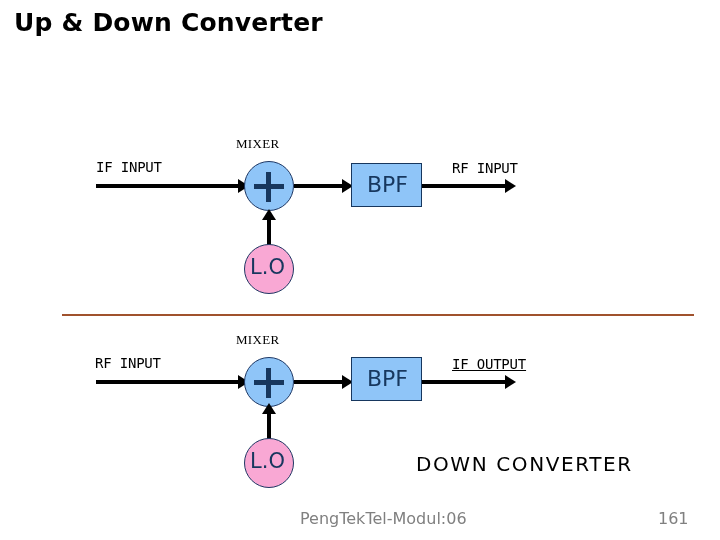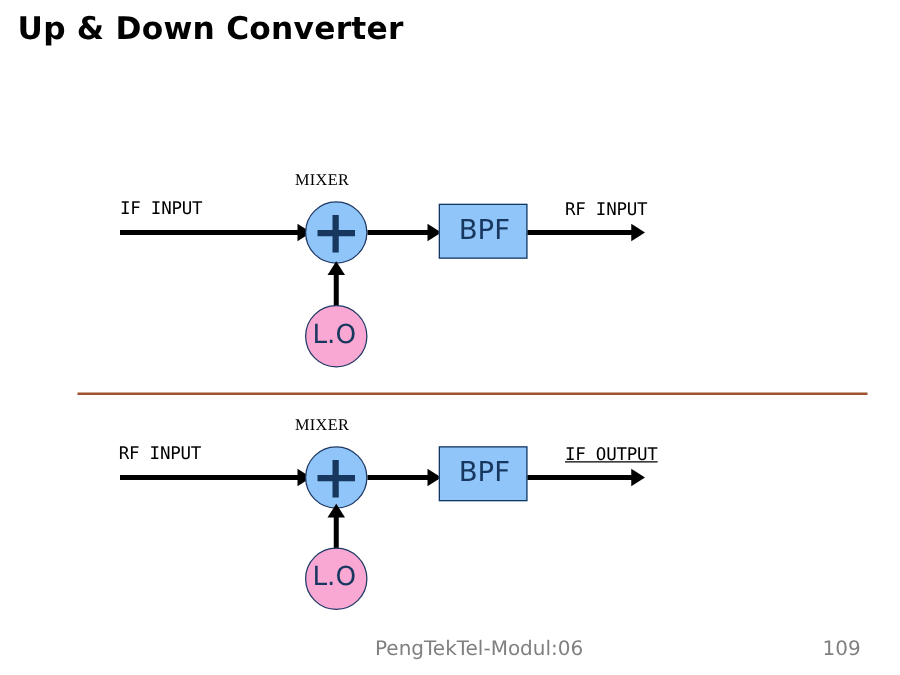--- a/index.html
+++ b/index.html
@@ -247,18 +247,19 @@
 
   <div class="lbl lbl-port" style="left:452px; top:356px;text-decoration:underline;">IF OUTPUT</div>
 
   <div class="wire-v" style="left:267px; top:412px; height:28px;"></div>
   <div class="arrow-up" style="left:262px; top:403px;"></div>
 
   <div class="lo" style="left:244px; top:438px;">
     <div class="lo-text">L.O</div>
   </div>
 
+  <div class="lbl lbl-converter wide" style="left:416px; top:452px;">DOWN  CONVERTER</div>
 
   <div class="footer-text" style="left:300px; top:509px;">PengTekTel-Modul:06</div>
 
-  <div class="footer-text" style="left:658px; top:509px;">109</div>
+  <div class="footer-text" style="left:658px; top:509px;">161</div>
 
 </div>
 
 </body></html>

